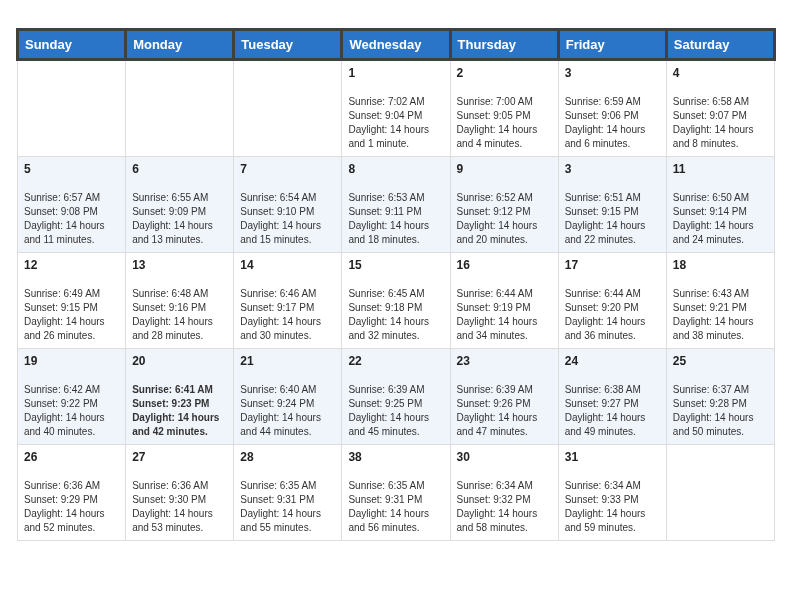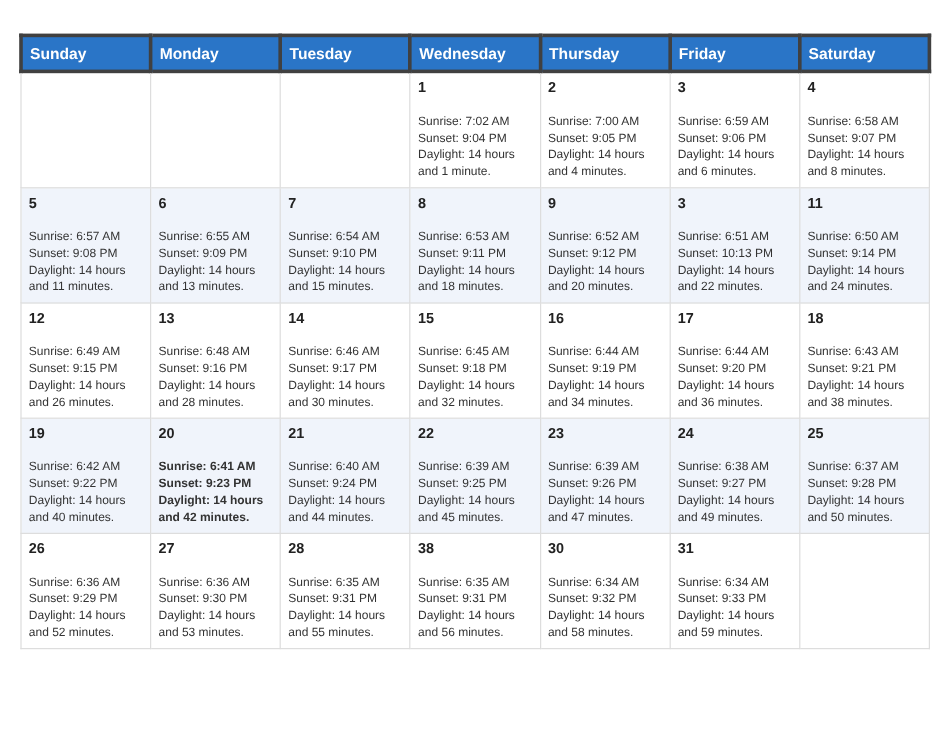--- a/index.html
+++ b/index.html
@@ -175,21 +175,21 @@
         <td>
           <span class="day-number">9</span>
           <div class="day-info" style="white-space: pre-line;">Sunrise: 6:52 AM
 Sunset: 9:12 PM
 Daylight: 14 hours
 and 20 minutes.</div>
         </td>
         <td>
           <span class="day-number">3</span>
           <div class="day-info" style="white-space: pre-line;">Sunrise: 6:51 AM
-Sunset: 10:13 PM
+Sunset: 9:15 PM
 Daylight: 14 hours
 and 22 minutes.</div>
         </td>
         <td>
           <span class="day-number">11</span>
           <div class="day-info" style="white-space: pre-line;">Sunrise: 6:50 AM
 Sunset: 9:14 PM
 Daylight: 14 hours
 and 24 minutes.</div>
         </td>

